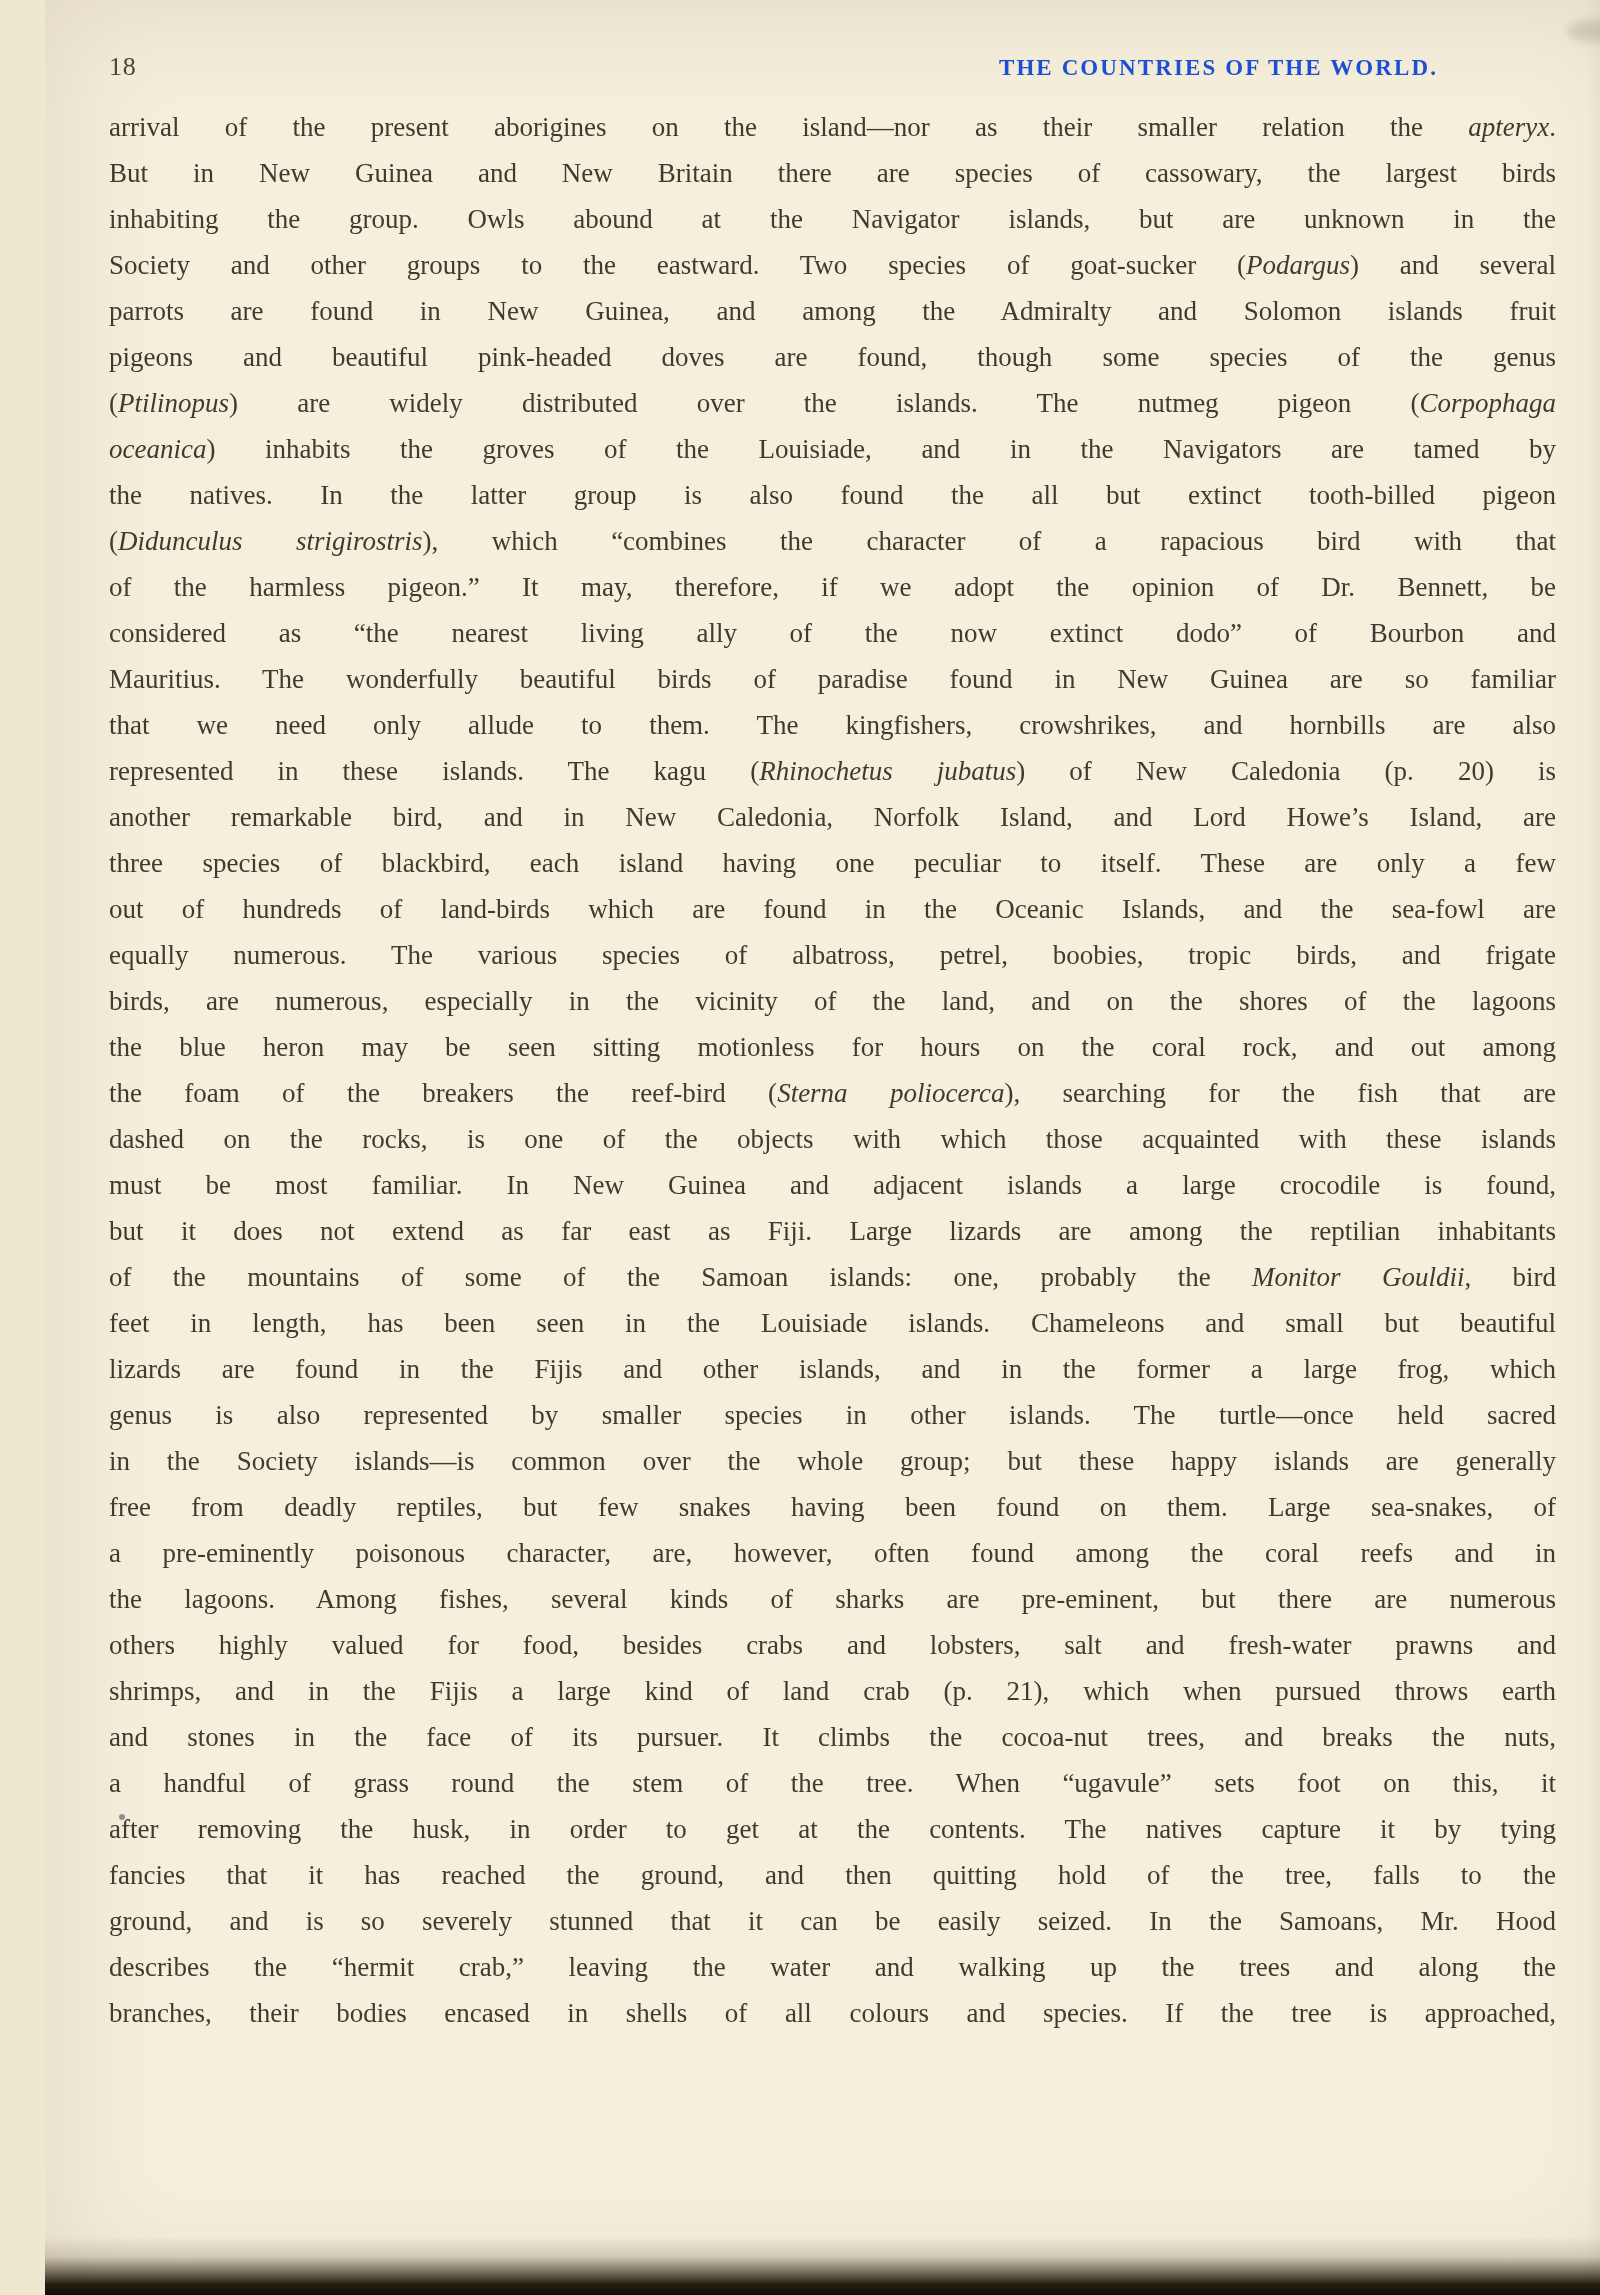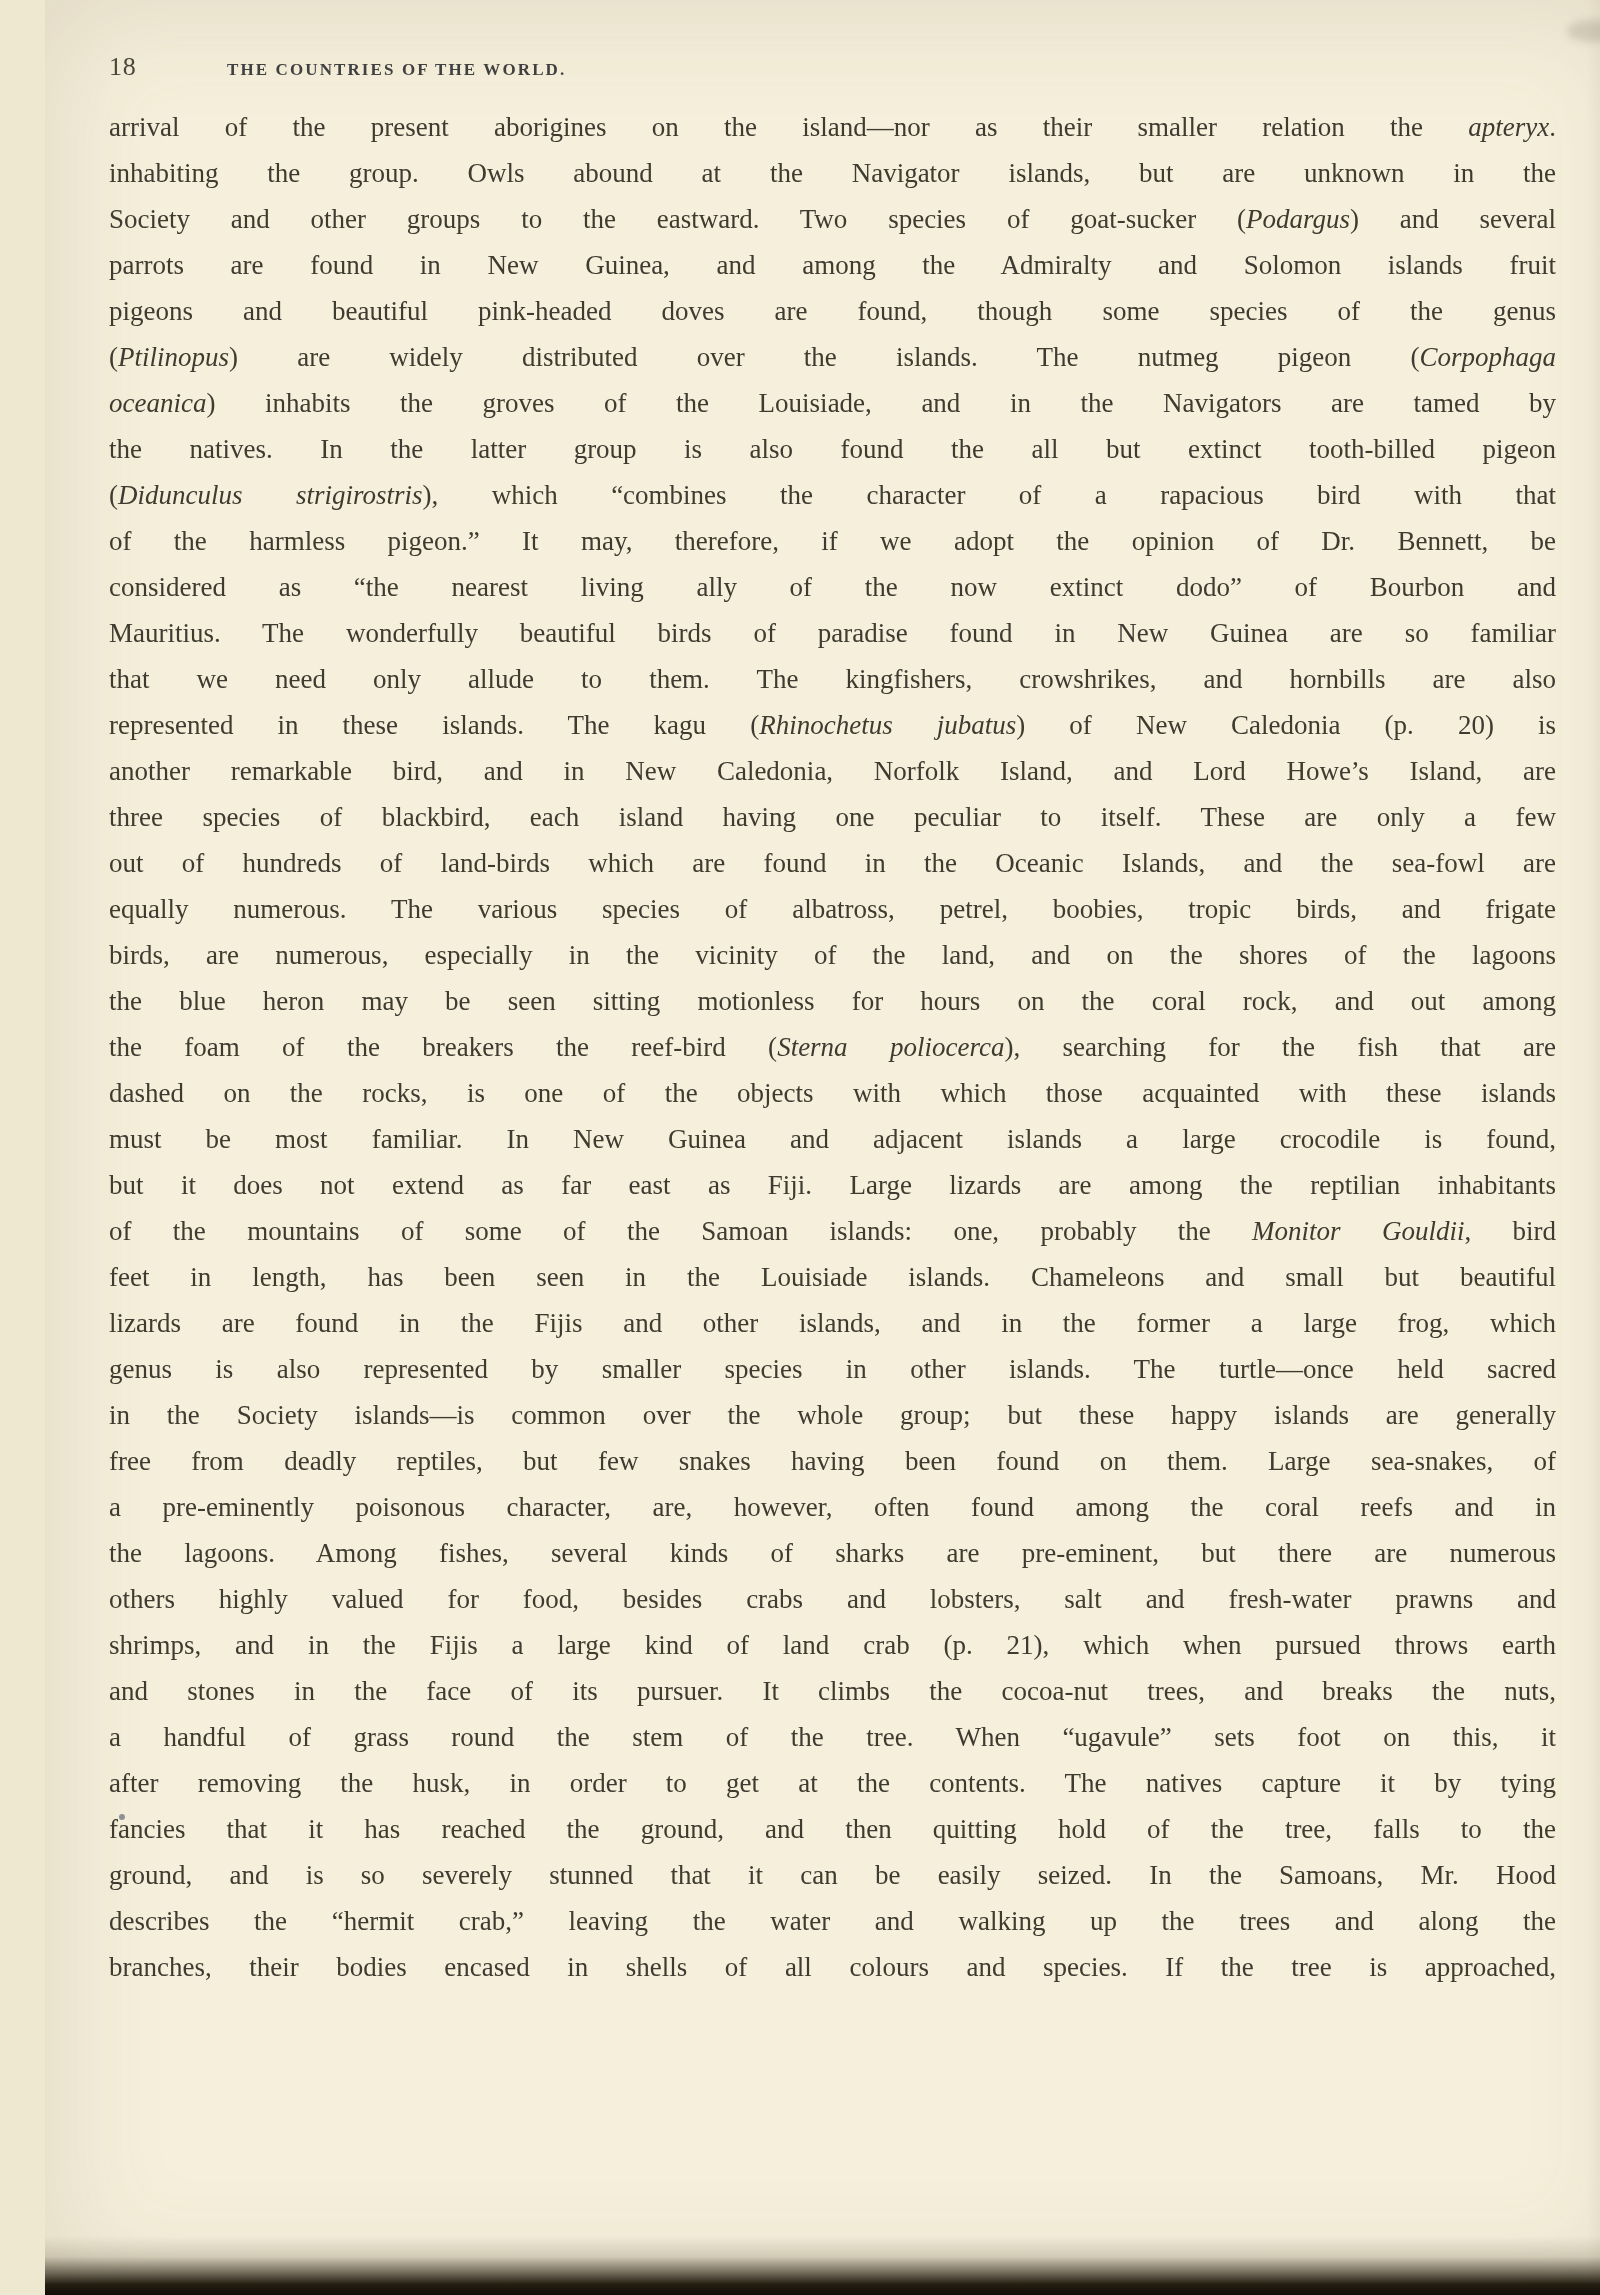--- a/index.html
+++ b/index.html
@@ -29,25 +29,25 @@
     align-items: baseline;
   }
   .page-number {
     width: 118px;
     font-size: 26px;
     letter-spacing: 0.8px;
     color: #4a463a;
   }
   .running-title {
     flex: 1;
-    text-align: left;
-    font-size: 17px;
+    text-align: right;
+    font-size: 23px;
     font-weight: bold;
     letter-spacing: 2.1px;
-    color: #404040;
+    color: #1d4ed8;
   }
   .header-balance { width: 118px; }
   .body-text {
     position: absolute;
     top: 104px;
     left: 64px;
     right: 89px;
   }
   .line {
     font-size: 27px;
@@ -106,20 +106,21 @@
 <div class="page">
 
   <div class="running-header">
     <span class="page-number">18</span>
     <span class="running-title">THE COUNTRIES OF THE WORLD.</span>
     <span class="header-balance"></span>
   </div>
 
   <div class="body-text">
       <div class="line"><span>arrival of the present aborigines on the island—nor as their smaller relation the </span><i>apteryx</i><span>.</span></div>
+      <div class="line"><span>But in New Guinea and New Britain there are species of cassowary, the largest birds</span></div>
       <div class="line"><span>inhabiting the group. Owls abound at the Navigator islands, but are unknown in the</span></div>
       <div class="line"><span>Society and other groups to the eastward. Two species of goat-sucker (</span><i>Podargus</i><span>) and several</span></div>
       <div class="line"><span>parrots are found in New Guinea, and among the Admiralty and Solomon islands fruit</span></div>
       <div class="line"><span>pigeons and beautiful pink-headed doves are found, though some species of the genus</span></div>
       <div class="line"><span>(</span><i>Ptilinopus</i><span>) are widely distributed over the islands. The nutmeg pigeon (</span><i>Corpophaga</i></div>
       <div class="line"><i>oceanica</i><span>) inhabits the groves of the Louisiade, and in the Navigators are tamed by</span></div>
       <div class="line"><span>the natives. In the latter group is also found the all but extinct tooth-billed pigeon</span></div>
       <div class="line"><span>(</span><i>Didunculus strigirostris</i><span>), which “combines the character of a rapacious bird with that</span></div>
       <div class="line"><span>of the harmless pigeon.” It may, therefore, if we adopt the opinion of Dr. Bennett, be</span></div>
       <div class="line"><span>considered as “the nearest living ally of the now extinct dodo” of Bourbon and</span></div>

